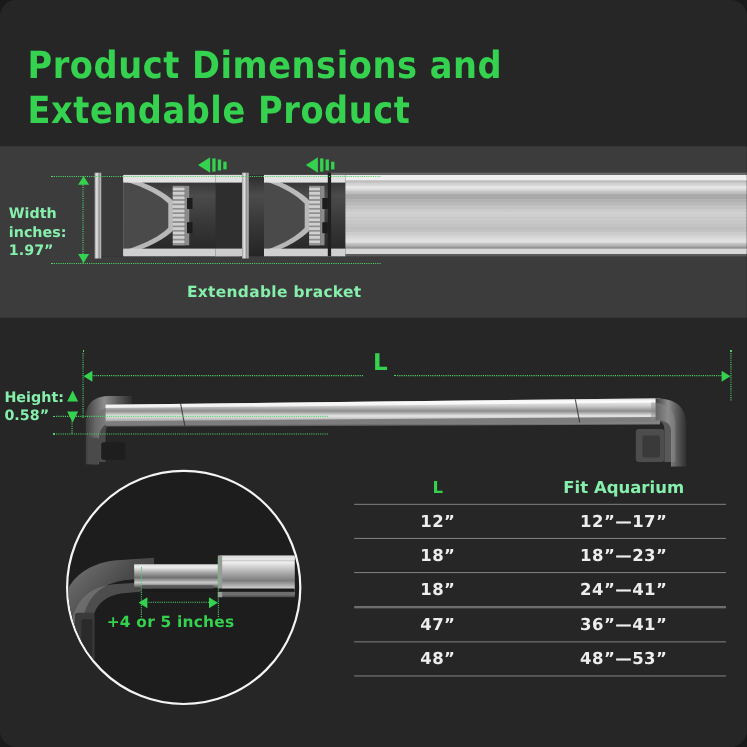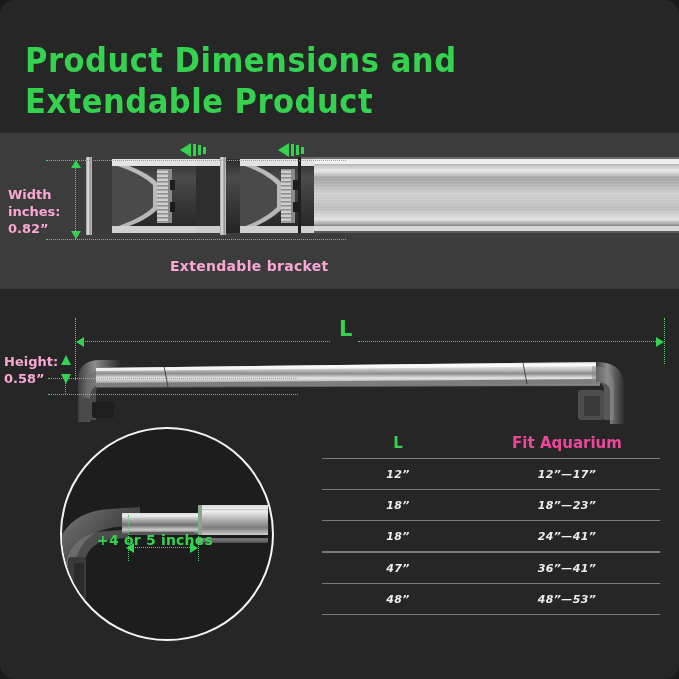--- a/index.html
+++ b/index.html
@@ -17,21 +17,21 @@
   
   .title{
     position:absolute;left:25px;top:40px;width:620px;
     color:#35d24f;font-weight:bold;font-size:34px;line-height:1.22;
     letter-spacing:.5px;font-family:"DejaVu Sans",sans-serif;
     font-stretch:condensed;
   }
   .title-line{display:block;white-space:nowrap;}
 
   
-  .lbl-white{position:absolute;color:#f9a8d4;font-weight:bold;font-family:"DejaVu Sans",sans-serif;}
+  .lbl-white{position:absolute;color:#86efac;font-weight:bold;font-family:"DejaVu Sans",sans-serif;}
   .lbl-green{position:absolute;color:#35d24f;font-weight:bold;font-family:"DejaVu Sans",sans-serif;}
 
   
   .gline-h{position:absolute;height:0;border-top:1px dotted #4fd468;}
   .gline-v{position:absolute;width:0;border-left:1px dotted #4fd468;}
 
   
   .ar{position:absolute;width:0;height:0;}
   .ar-up{border-left:5px solid transparent;border-right:5px solid transparent;border-bottom:8px solid #35d24f;}
   .ar-down{border-left:5px solid transparent;border-right:5px solid transparent;border-top:8px solid #35d24f;}
@@ -58,30 +58,30 @@
   
   .big-L{left:339px;top:317px;font-size:21px;}
 
   
   .table{position:absolute;left:322px;top:428px;width:338px;}
   .trow{display:flex;align-items:center;height:30px;}
   .trow.head{height:30px;}
   .tc-l{width:152px;text-align:center;}
   .tc-f{width:186px;text-align:center;}
   .thead-l{color:#35d24f;font-weight:bold;font-size:15px;font-family:"DejaVu Sans",sans-serif;}
-  .thead-f{color:#ec4899;font-weight:bold;font-size:15px;font-family:"DejaVu Sans",sans-serif;}
-  .tcell{color:#ededed;font-weight:bold;font-size:11px;font-family:"DejaVu Sans",sans-serif;letter-spacing:.4px;font-style:italic;}
+  .thead-f{color:#86efac;font-weight:bold;font-size:15px;font-family:"DejaVu Sans",sans-serif;}
+  .tcell{color:#ededed;font-weight:bold;font-size:15px;font-family:"DejaVu Sans",sans-serif;letter-spacing:.4px;}
   .tsep{height:1px;background:#7a7a7a;width:100%;}
 
   
   .circle{
     position:absolute;left:60px;top:427px;width:210px;height:210px;
     border-radius:50%;border:2px solid #f4f4f4;background:#1d1d1d;overflow:hidden;
   }
-  .circle-cap{left:97px;top:532px;font-size:14px;letter-spacing:.2px;}
+  .circle-cap{left:97px;top:558px;font-size:14px;letter-spacing:.2px;}
 
   svg{display:block;}
 </style>
 </head>
 <body>
 
 <div id="page">
 
   <div class="band-dark-top"></div>
   <div class="band-bracket"></div>
@@ -178,21 +178,21 @@
 
   <div class="gline-h" style="left:46px;top:160px;width:300px;"></div>
   <div class="gline-h" style="left:46px;top:239px;width:300px;"></div>
   <div class="gline-v" style="left:75px;top:160px;height:79px;"></div>
   <div class="ar ar-up" style="left:71px;top:160px;"></div>
   <div class="ar ar-down" style="left:71px;top:231px;"></div>
 
   <div class="lbl-white width-label">
     <div>Width</div>
     <div>inches:</div>
-    <div>0.82”</div>
+    <div>1.97”</div>
   </div>
 
   <div class="motion" style="left:180px;top:143px;">
     <span class="tri"></span>
     <span class="bar b1"></span>
     <span class="bar b2"></span>
     <span class="bar b3"></span>
   </div>
   <div class="motion" style="left:278px;top:143px;">
     <span class="tri"></span>

